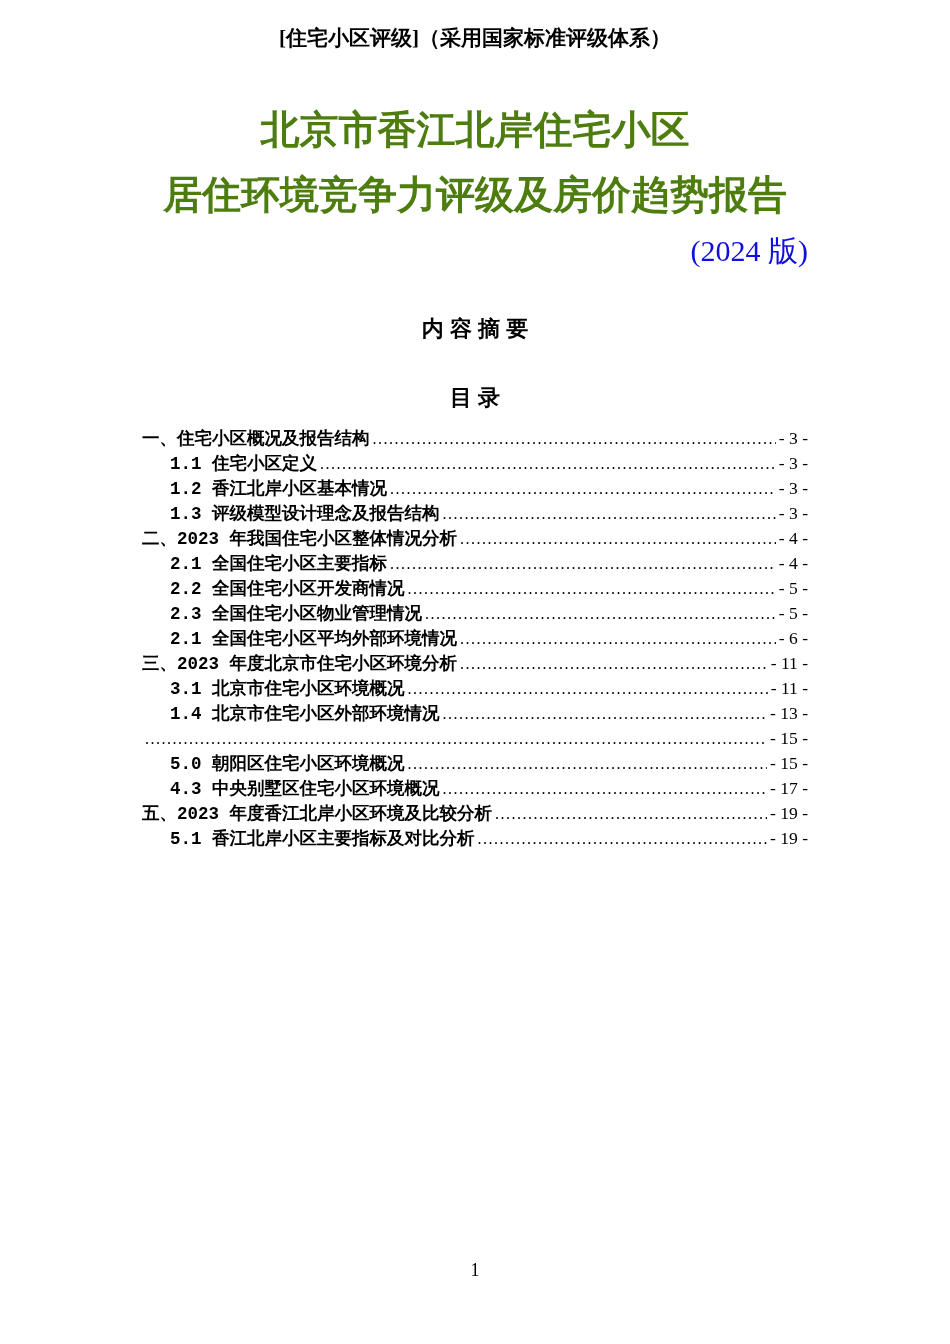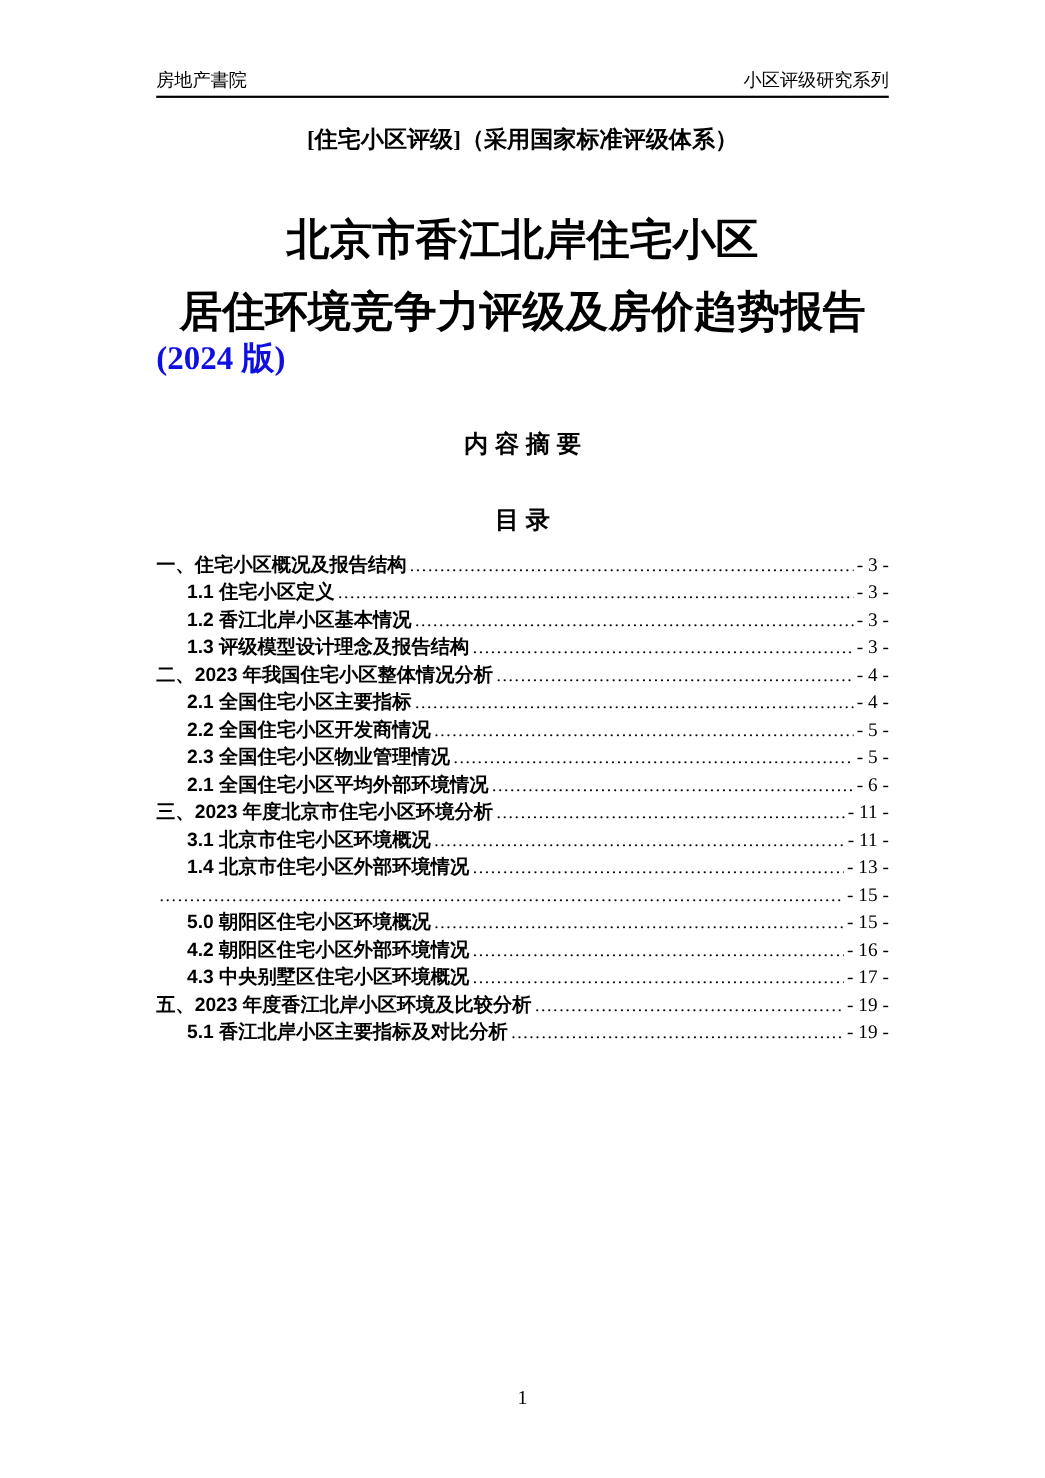--- a/index.html
+++ b/index.html
@@ -39,31 +39,31 @@
     white-space: pre;
     text-align: center;
   }
   
   .title-line1, .title-line2 {
     margin: 0;
     text-align: center;
     font-size: 39px;
     line-height: 48px;
     font-weight: bold;
-    color: #000000;
+    color: #4d7c0f;
     white-space: pre;
   }
   .title-line1 { margin-top: 54px; }
   .title-line2 { margin-top: 17px; }
   .title-line3 {
-    margin-top: 0;
-    text-align: left;
+    margin-top: 14px;
+    text-align: right;
     font-size: 30px;
     line-height: 36px;
-    font-weight: bold;
+    font-weight: normal;
     color: #0f0fe0;
     white-space: pre;
   }
   
   .section-heading {
     margin: 0;
     text-align: center;
     font-family: "Liberation Sans", "DejaVu Sans", sans-serif;
     font-size: 22px;
     line-height: 32px;
@@ -88,21 +88,21 @@
   }
   .toc-row {
     display: flex;
     align-items: baseline;
     height: 25px;
     line-height: 25px;
     cursor: pointer;
   }
   .toc-row.lvl2 { padding-left: 28px; }
   .toc-label {
-    font-family: Liberation Sans, sans-serif;
+    font-family: Liberation Mono, monospace;
     font-weight: bold;
     white-space: pre;
   }
   .leader {
     flex: 1;
     overflow: hidden;
     white-space: nowrap;
     margin: 0 3px;
     font-weight: normal;
     letter-spacing: 1.5px;
@@ -123,24 +123,20 @@
     right: 0;
     text-align: center;
     font-size: 18px;
   }
 </style>
 </head>
 <body>
 
 <div class="page">
 
-  <div class="header">
-    <span>房地产書院</span>
-    <span>小区评级研究系列</span>
-  </div>
 
   <div class="tagline">[住宅小区评级]（采用国家标准评级体系）</div>
 
   <h1 class="title-line1">北京市香江北岸住宅小区</h1>
   <h1 class="title-line2">居住环境竞争力评级及房价趋势报告</h1>
   <div class="title-line3">(2024 版)</div>
 
   <h2 class="section-heading summary-heading">内 容 摘 要</h2>
 
 
@@ -211,25 +207,20 @@
     <div class="toc-row lvl1">
       <span class="leader"></span>
       <span class="toc-page">- 15 -</span>
     </div>
     <div class="toc-row lvl2">
       <span class="toc-label">5.0 朝阳区住宅小区环境概况</span>
       <span class="leader"></span>
       <span class="toc-page">- 15 -</span>
     </div>
     <div class="toc-row lvl2">
-      <span class="toc-label">4.2 朝阳区住宅小区外部环境情况</span>
-      <span class="leader"></span>
-      <span class="toc-page">- 16 -</span>
-    </div>
-    <div class="toc-row lvl2">
       <span class="toc-label">4.3 中央别墅区住宅小区环境概况</span>
       <span class="leader"></span>
       <span class="toc-page">- 17 -</span>
     </div>
     <div class="toc-row lvl1">
       <span class="toc-label">五、2023 年度香江北岸小区环境及比较分析</span>
       <span class="leader"></span>
       <span class="toc-page">- 19 -</span>
     </div>
     <div class="toc-row lvl2">

